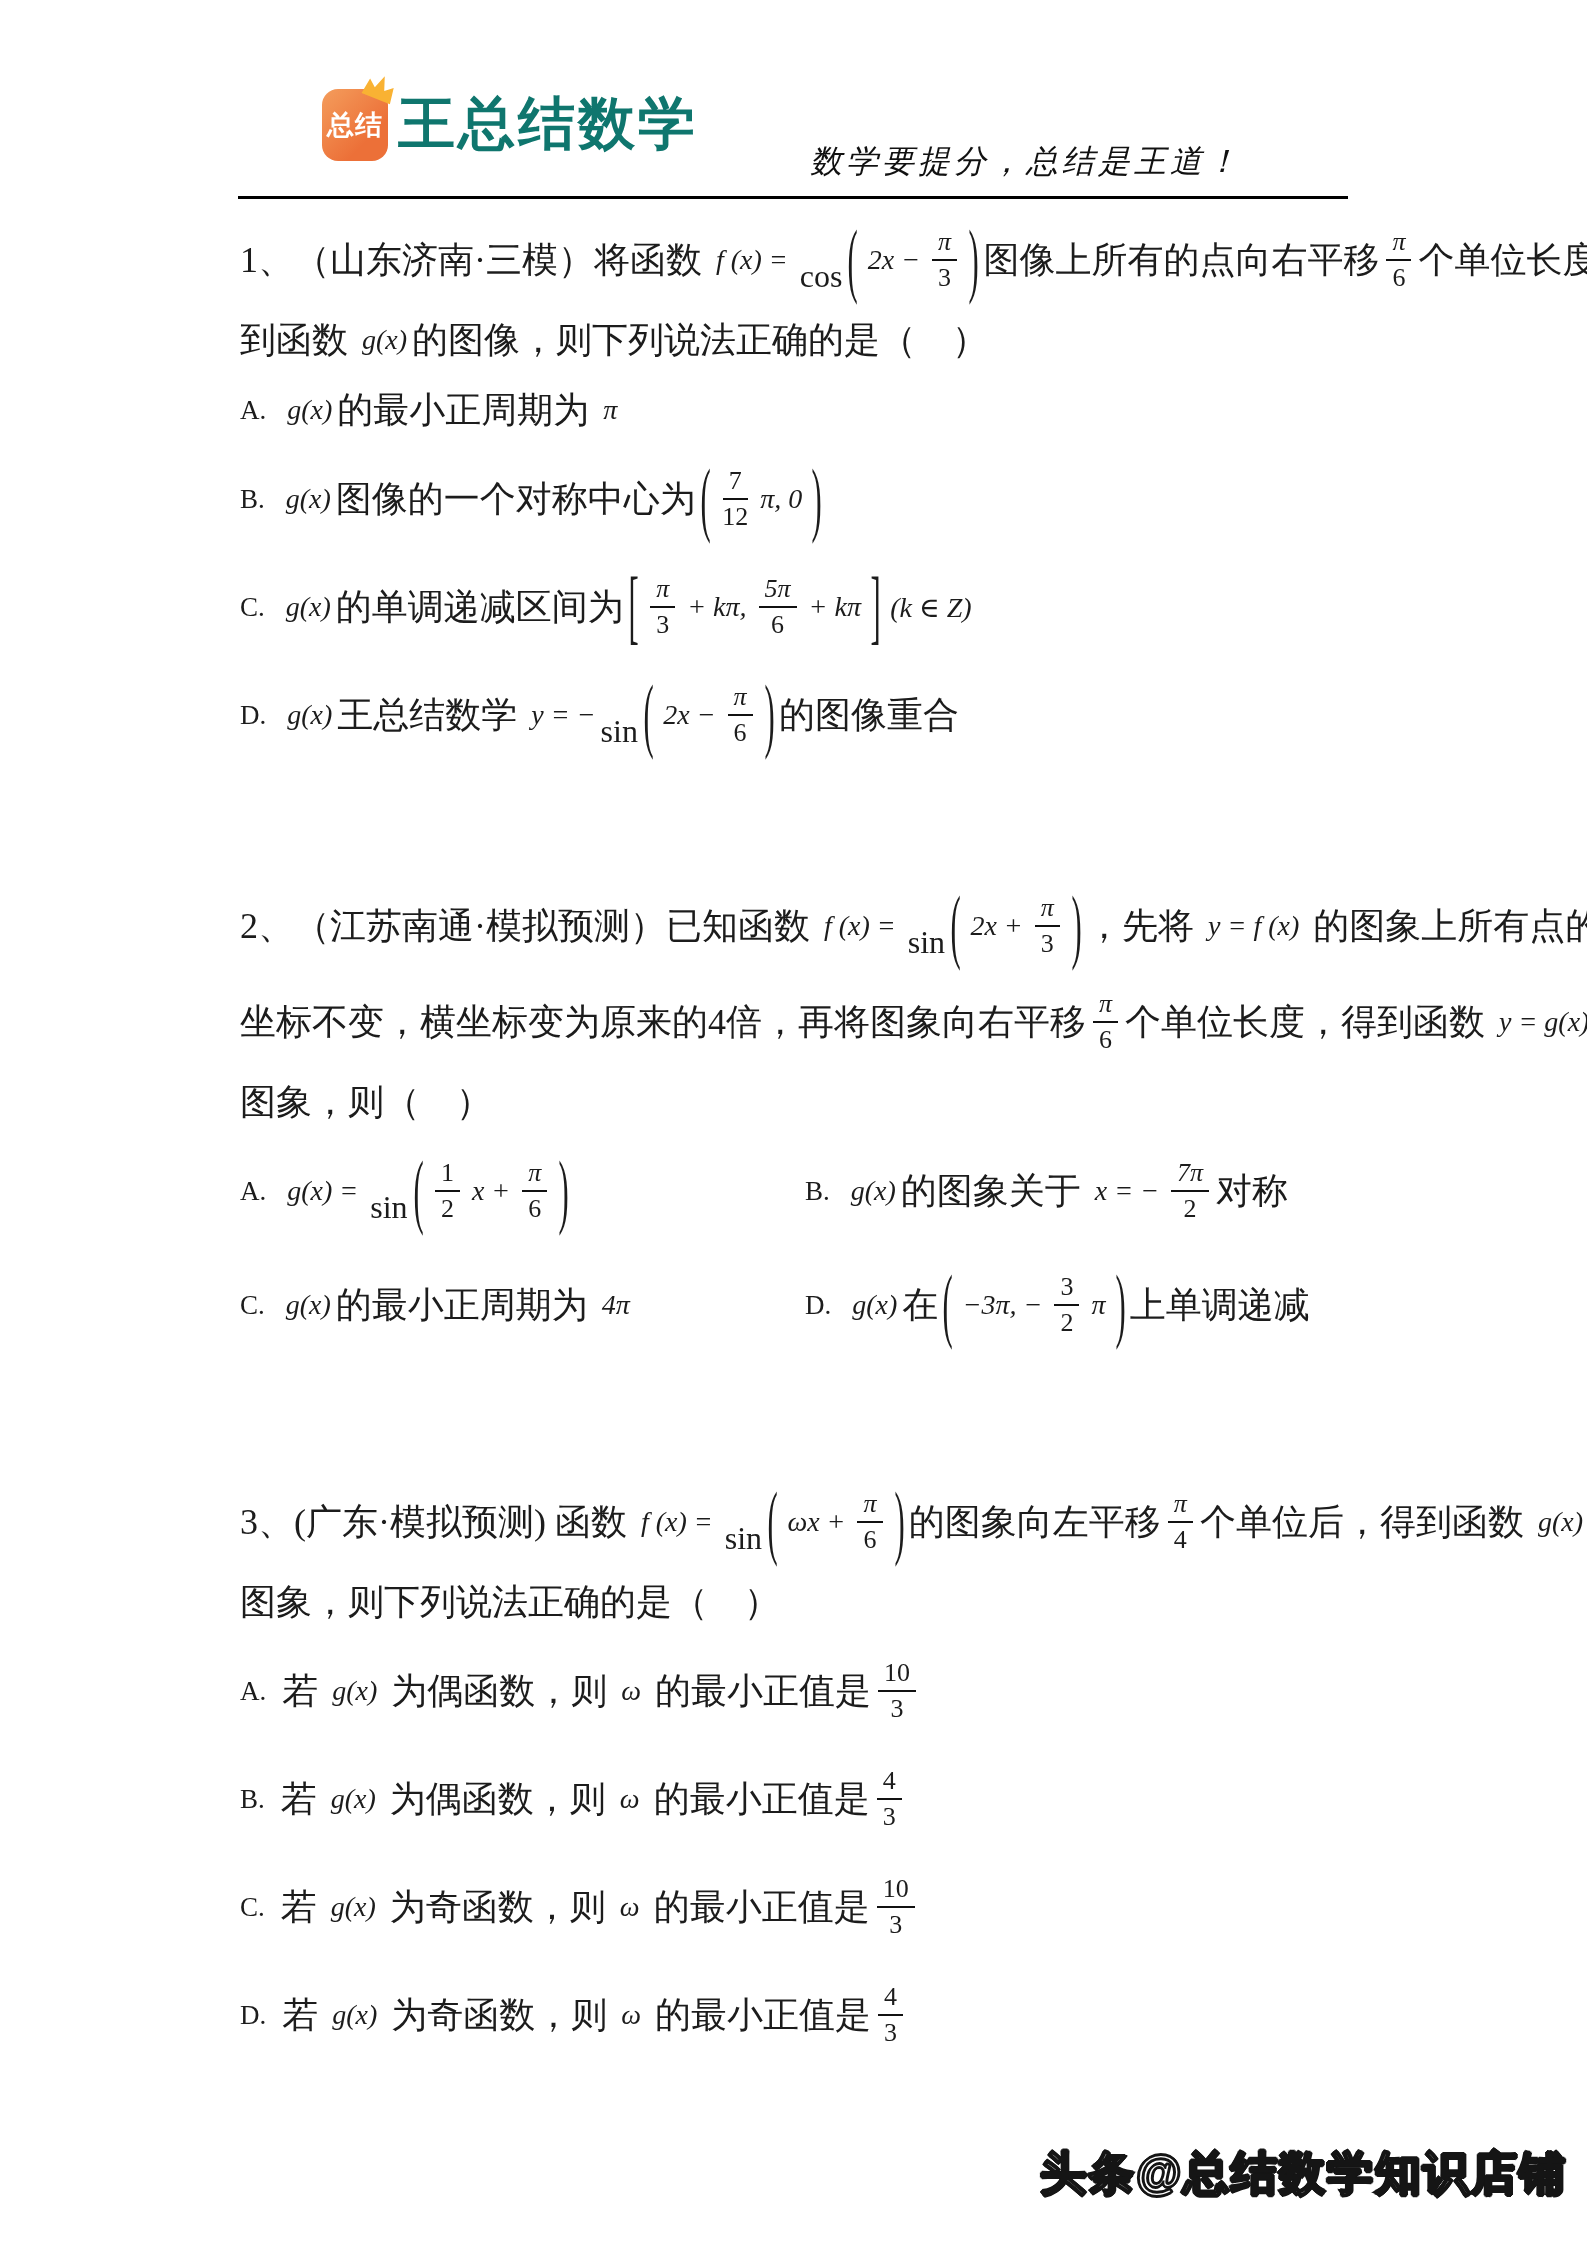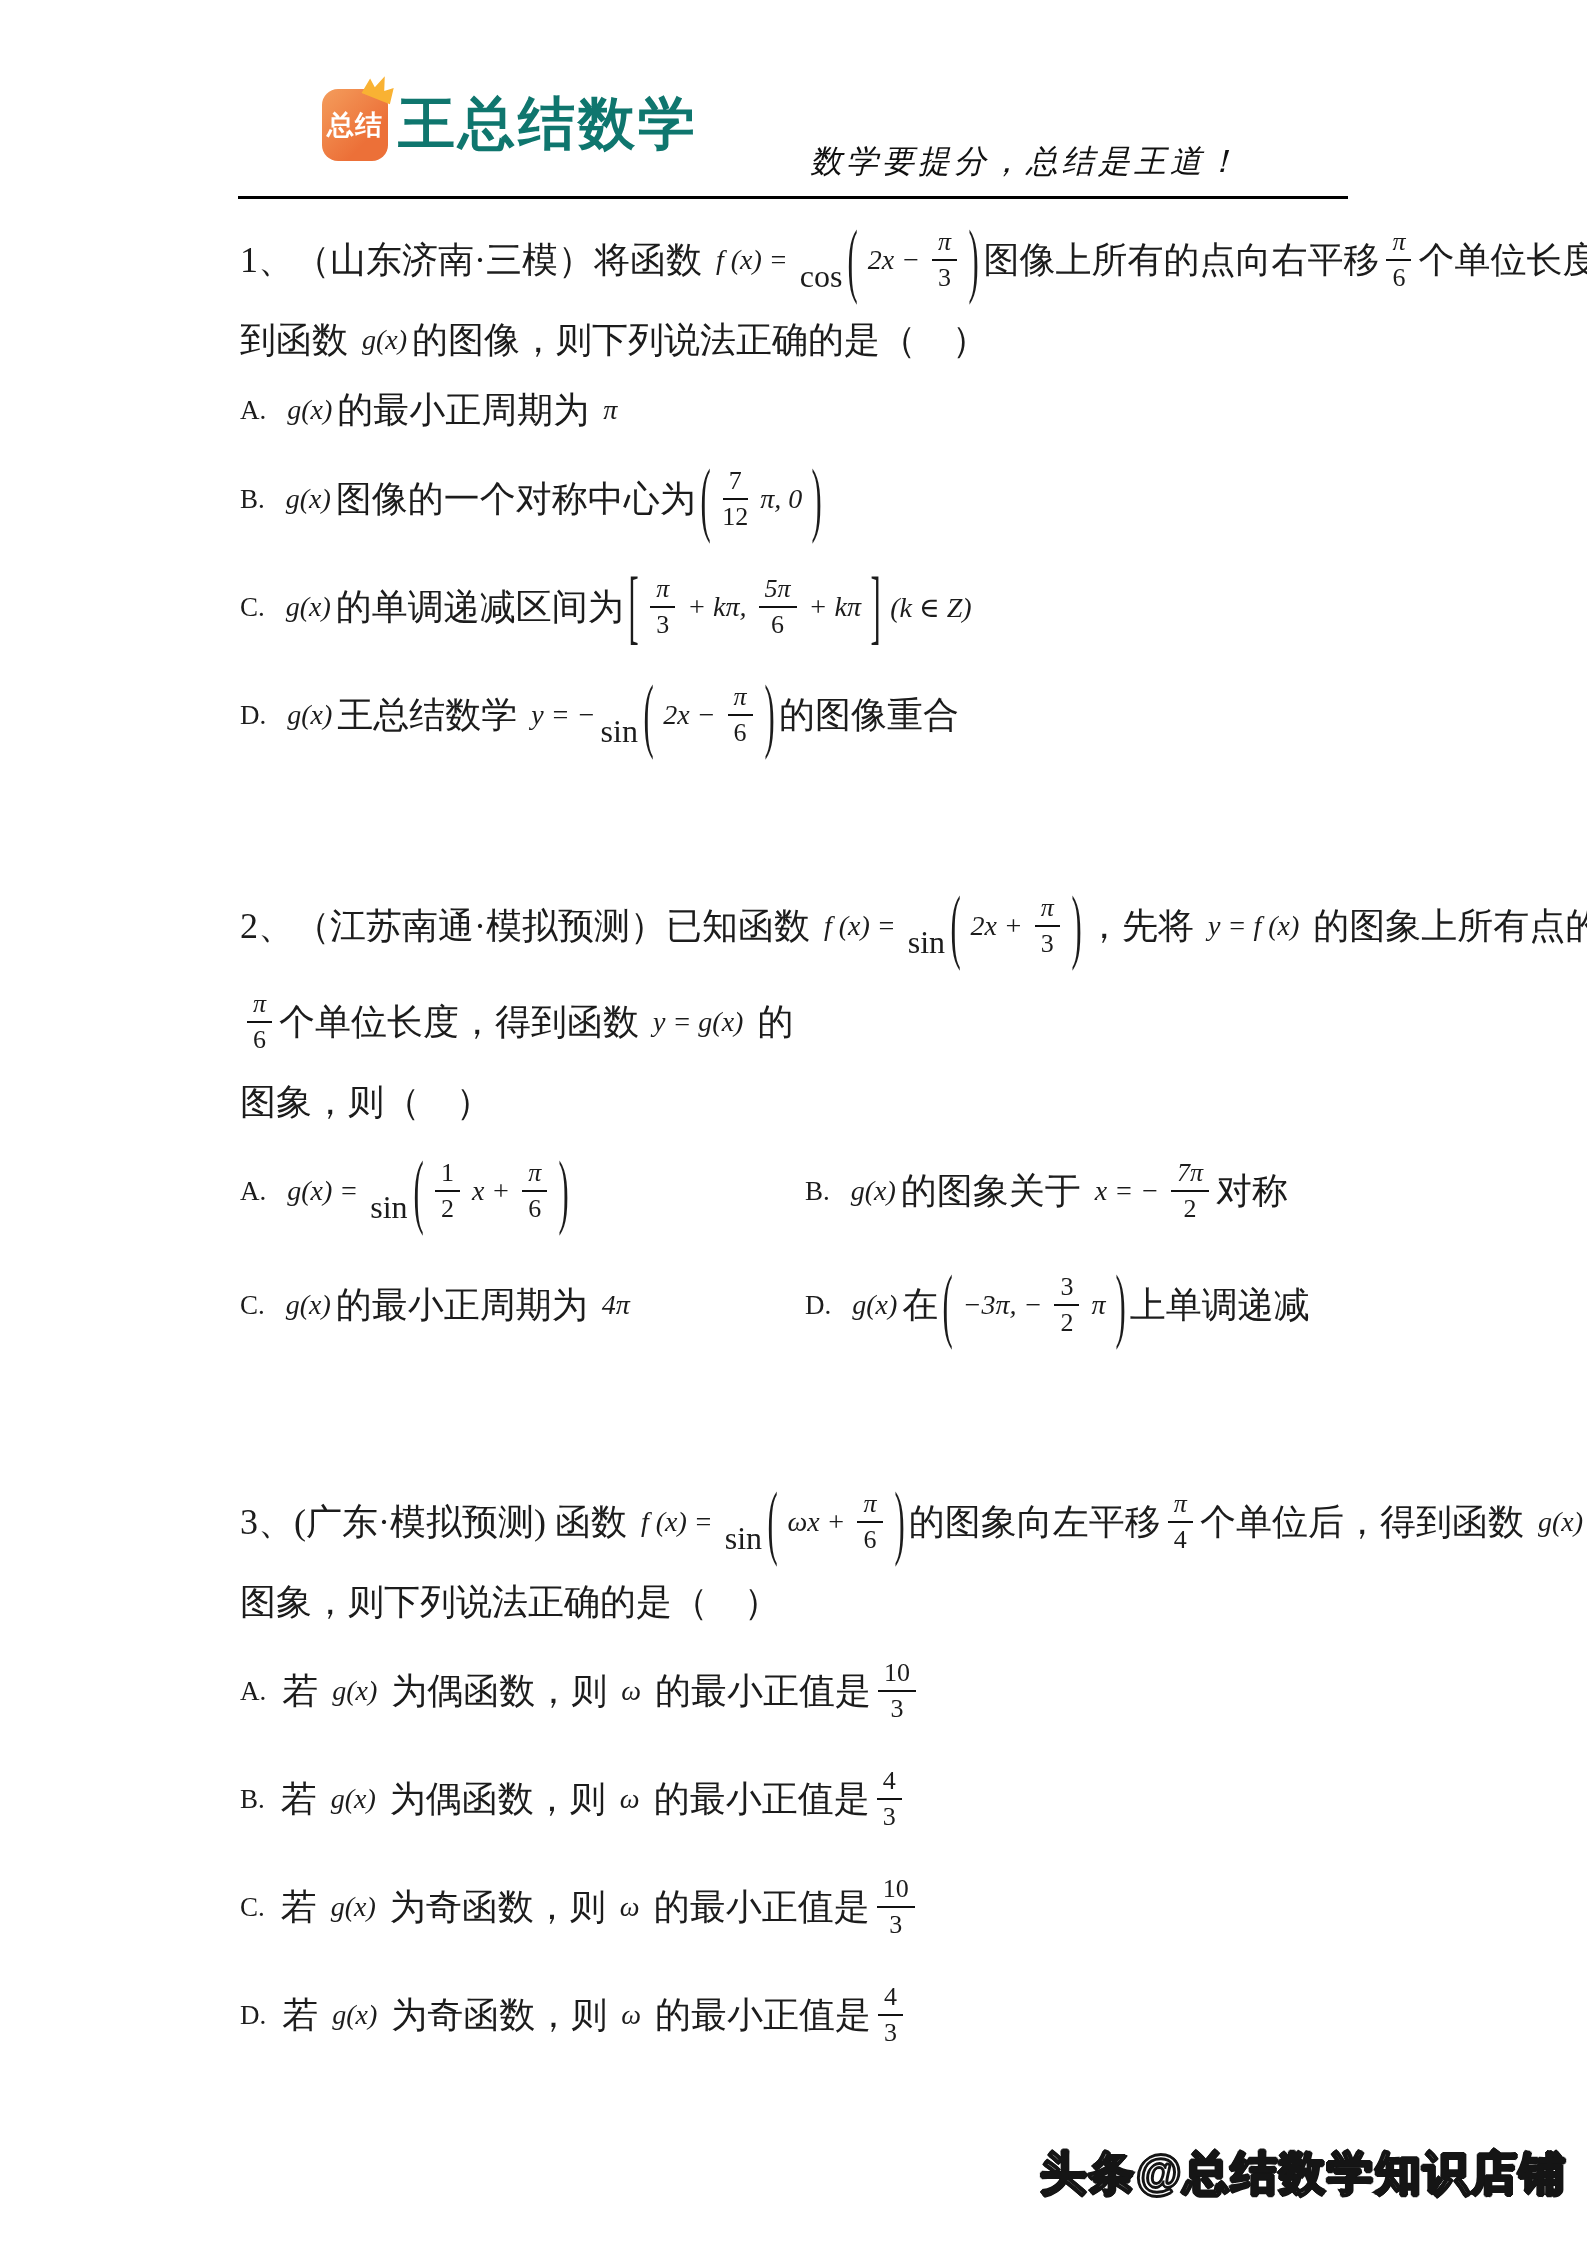--- a/index.html
+++ b/index.html
@@ -105,21 +105,21 @@
       <div class="opt tall">
         <span class="optlabel">D.</span><span class="mi">g(x)</span><span class="txt">王总结数学 </span><span class="mi">y = −</span><span class="mfn">sin</span><span class="bp">(</span><span class="mi">2x −</span><span class="frac"><span class="num it">π</span><span class="den">6</span></span><span class="bp">)</span><span class="txt">的图像重合</span>
       </div>
     </section>
 
     <section class="problem">
       <div class="line">
         <span class="txt">2、（江苏南通·模拟预测）已知函数 </span><span class="mi">f (x) = </span><span class="mfn">sin</span><span class="bp">(</span><span class="mi">2x +</span><span class="frac"><span class="num it">π</span><span class="den">3</span></span><span class="bp">)</span><span class="txt">，先将 </span><span class="mi">y = f (x)</span><span class="txt"> 的图象上所有点的纵</span>
       </div>
       <div class="line">
-        <span class="frac"><span class="num it">π</span><span class="den">6</span></span><span class="txt">个单位长度，得到函数 </span><span class="mi">y = g(x)</span><span class="txt"> 的</span>
+        <span class="txt">坐标不变，横坐标变为原来的4倍，再将图象向右平移</span><span class="frac"><span class="num it">π</span><span class="den">6</span></span><span class="txt">个单位长度，得到函数 </span><span class="mi">y = g(x)</span><span class="txt"> 的</span>
       </div>
       <div class="line short">
         <span class="txt">图象，则（　）</span>
       </div>
       <div class="optgrid">
         <div class="opt tall">
           <span class="optlabel">A.</span><span class="mi">g(x) = </span><span class="mfn">sin</span><span class="bp">(</span><span class="frac"><span class="num">1</span><span class="den">2</span></span><span class="mi">x +</span><span class="frac"><span class="num it">π</span><span class="den">6</span></span><span class="bp">)</span>
         </div>
         <div class="opt tall">
           <span class="optlabel">B.</span><span class="mi">g(x)</span><span class="txt">的图象关于 </span><span class="mi">x = −</span><span class="frac"><span class="num it">7π</span><span class="den">2</span></span><span class="txt">对称</span>

